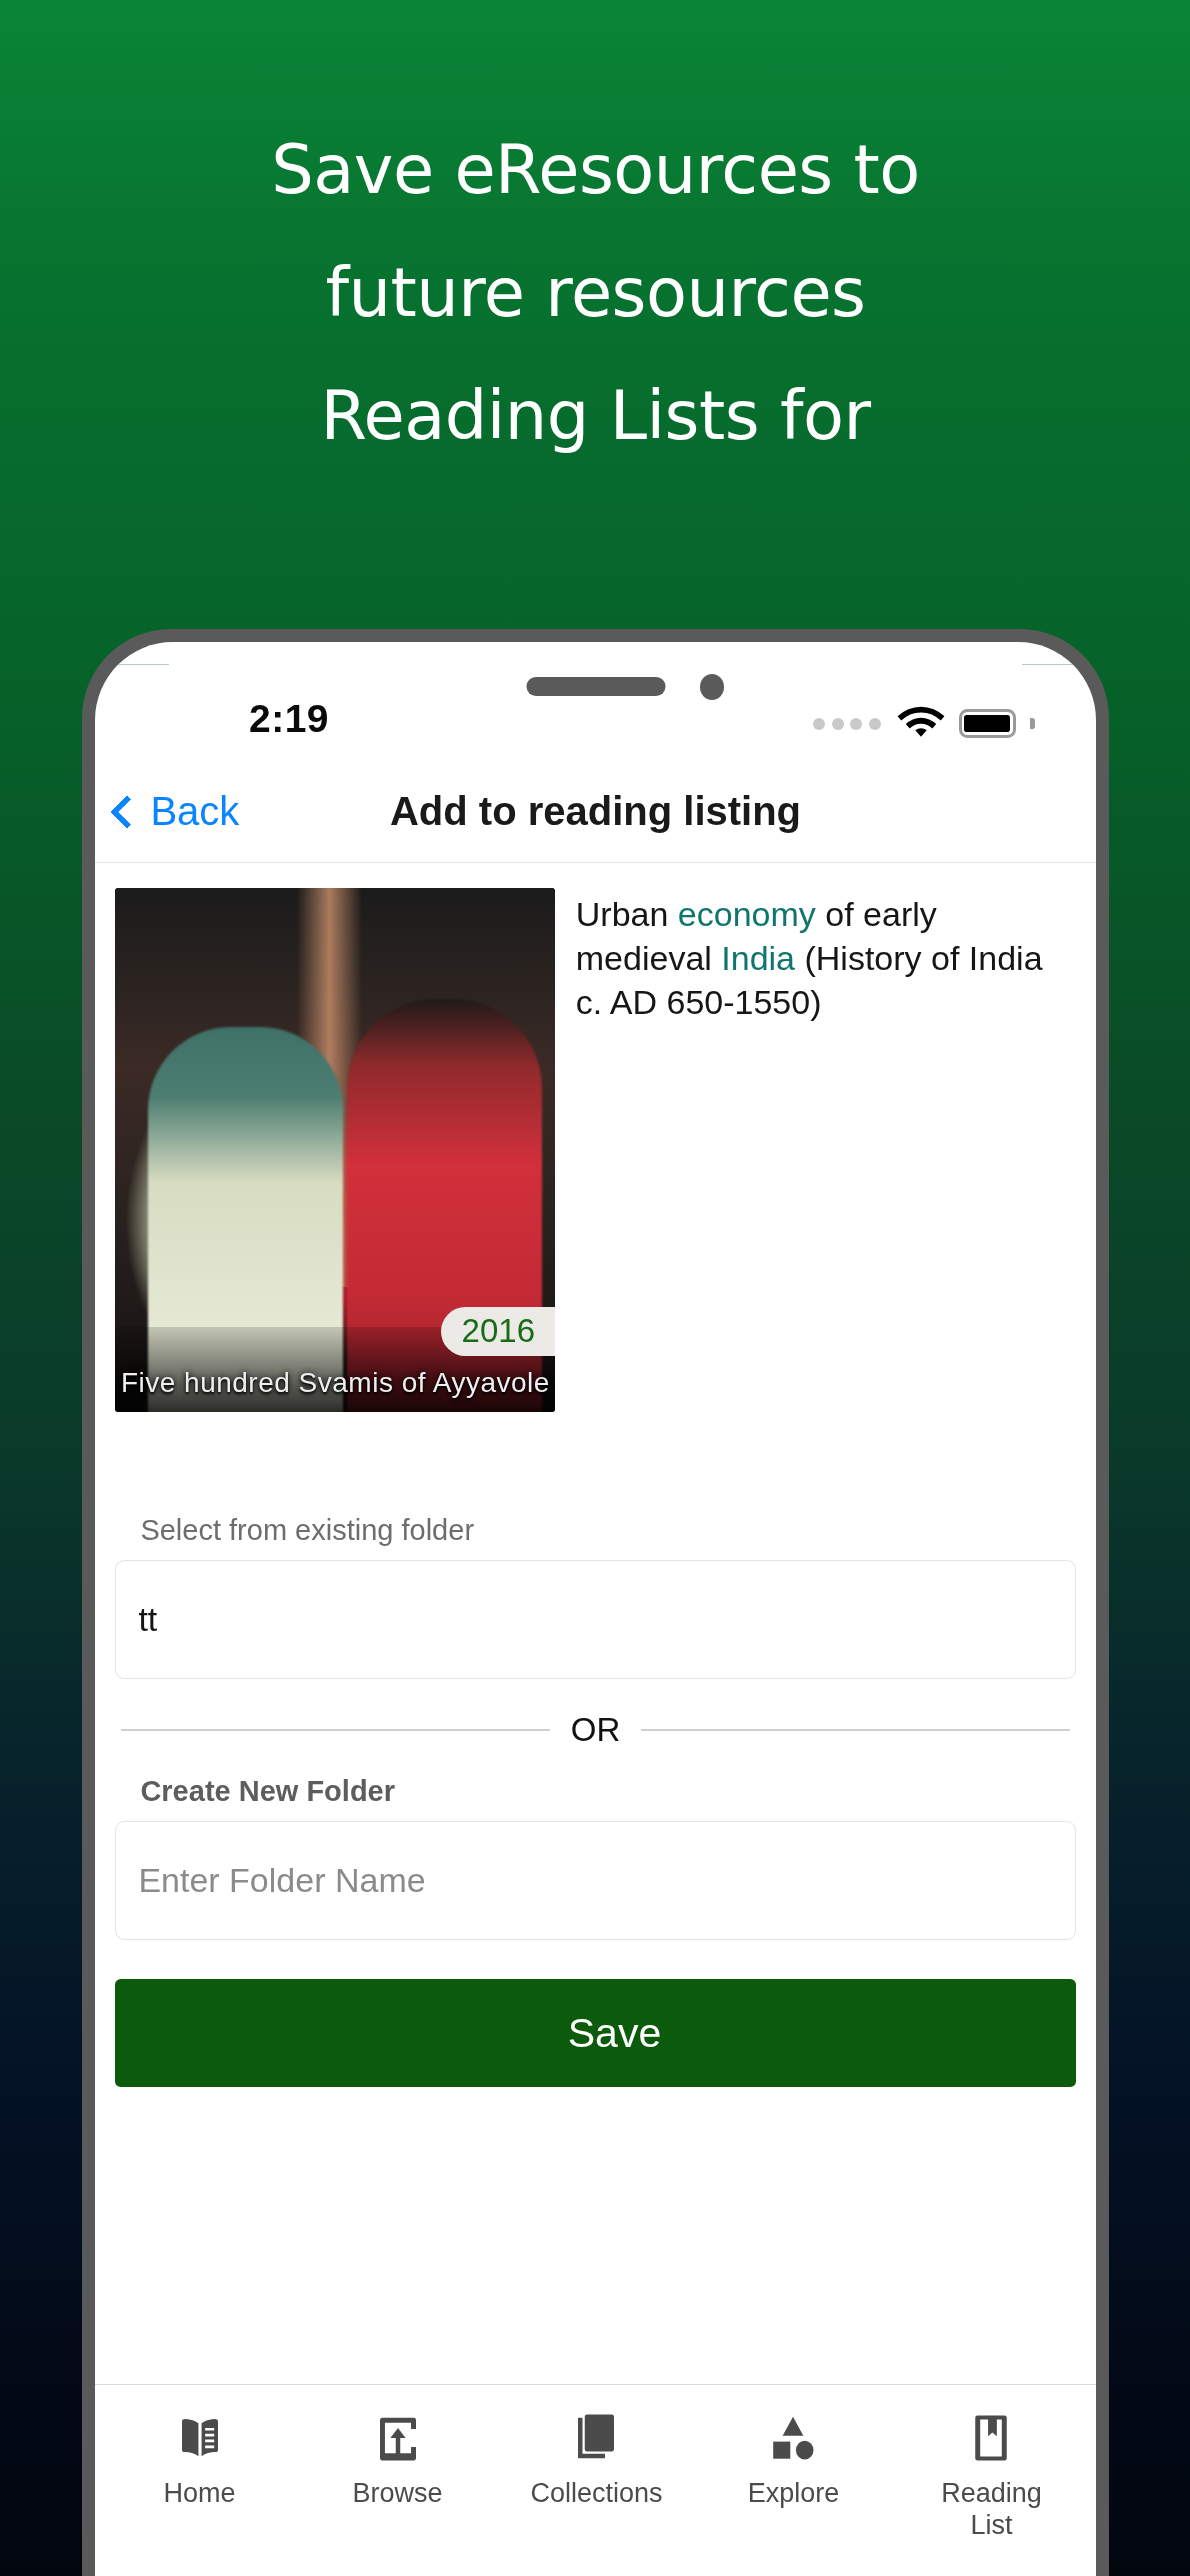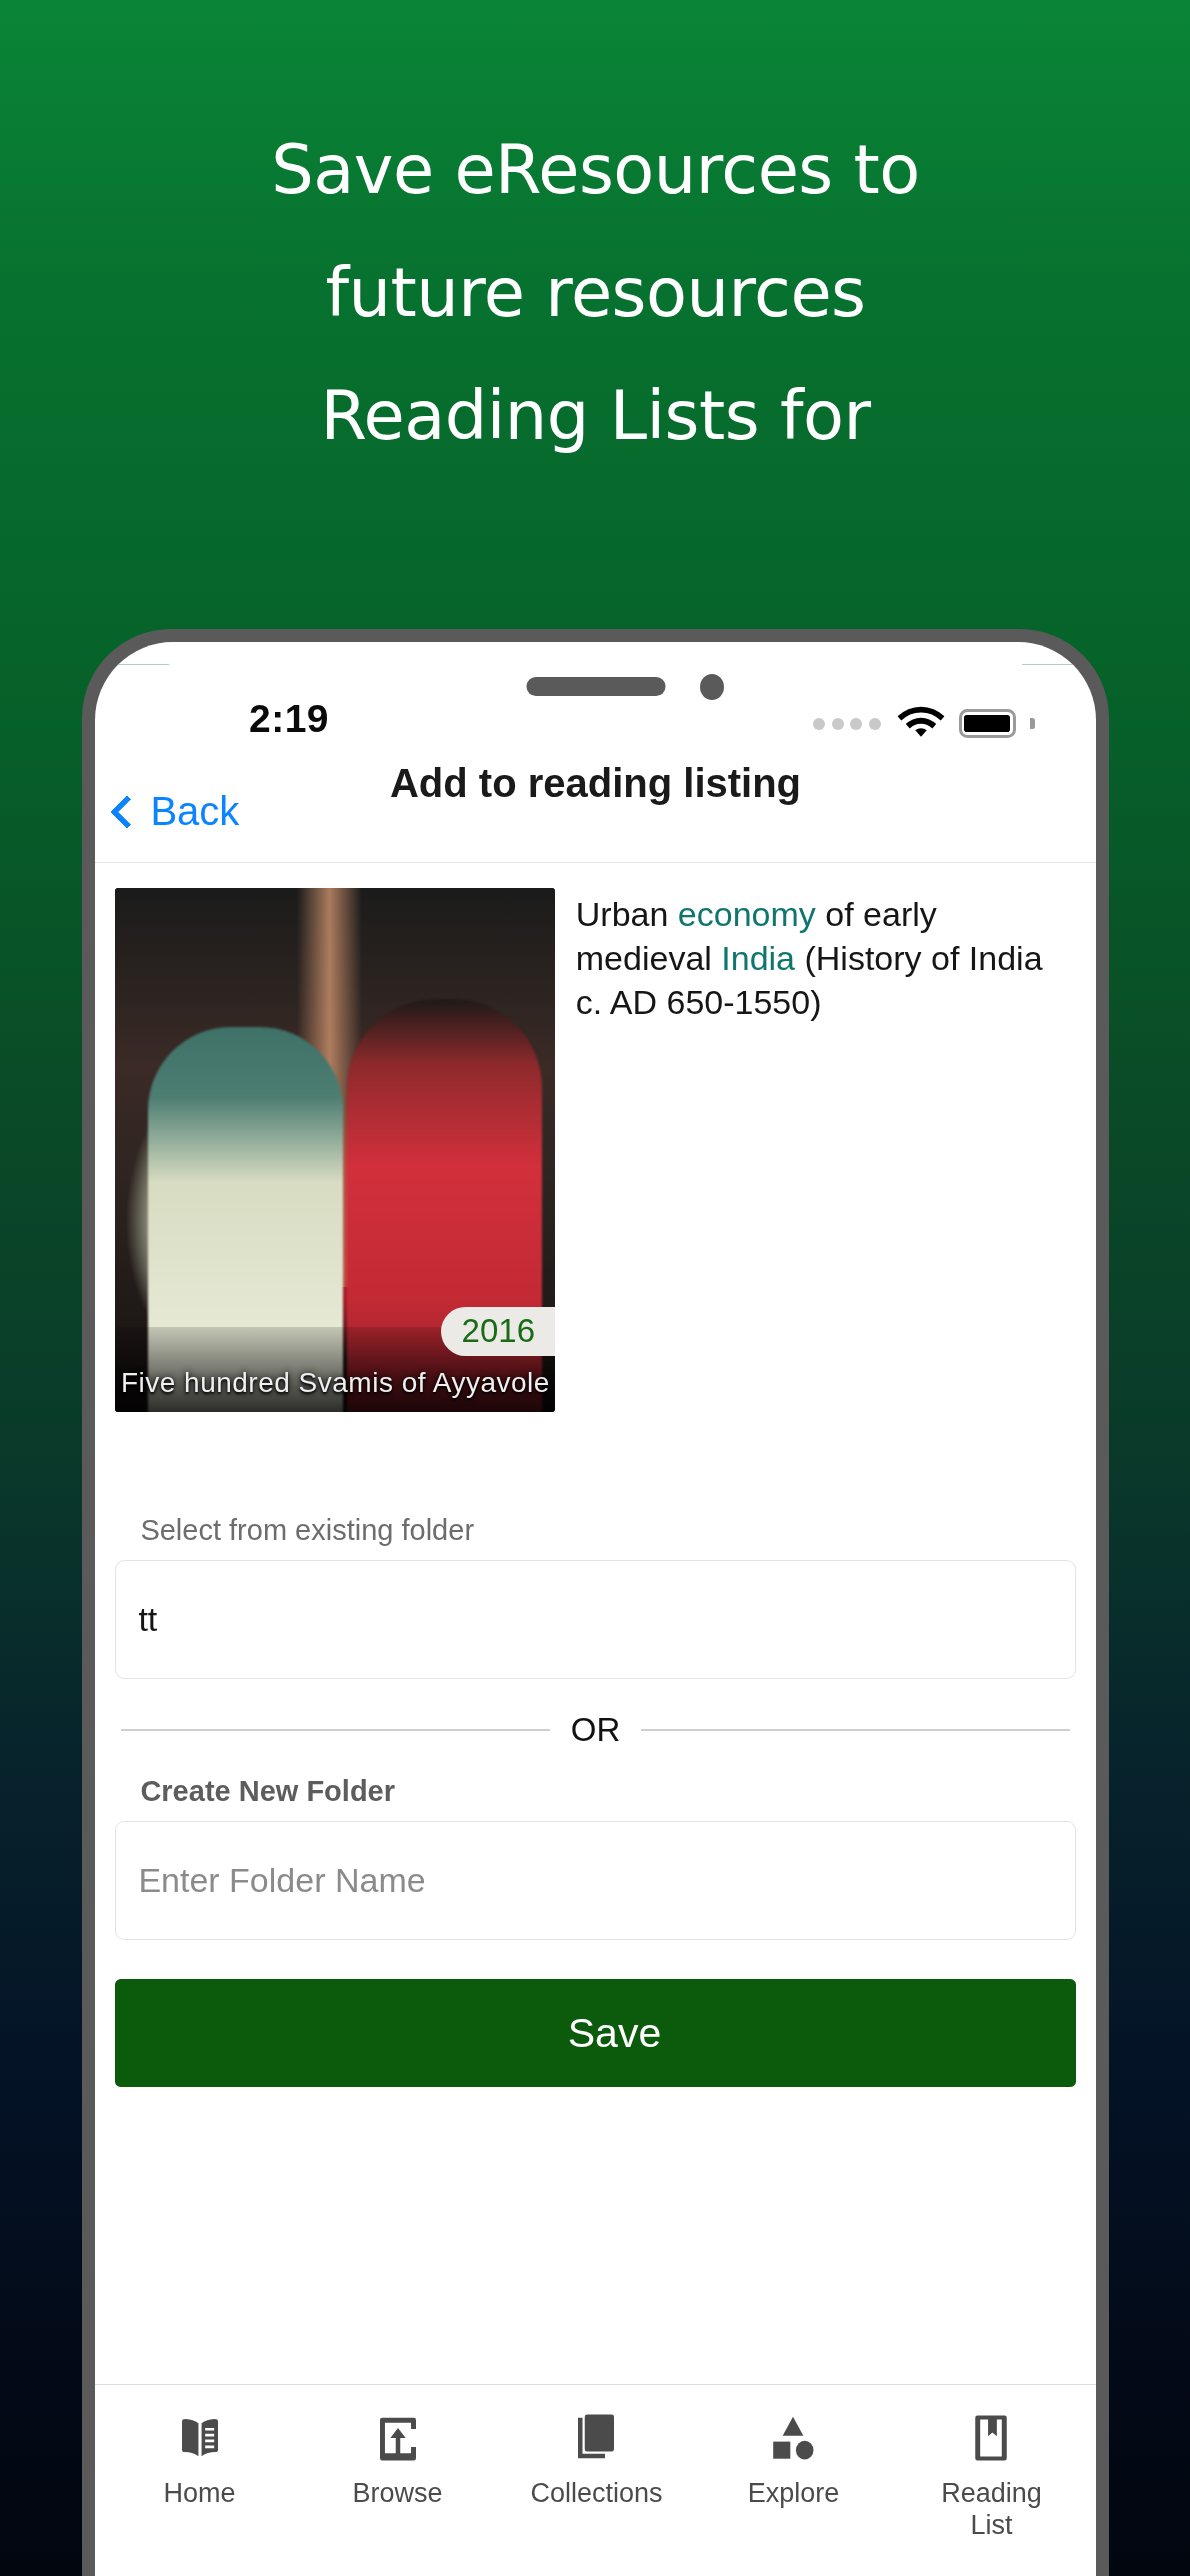--- a/index.html
+++ b/index.html
@@ -137,21 +137,21 @@
     width:4.6px; height:11px; background:#9a9a9a;
     border-radius:0 2.8px 2.8px 0; margin-left:1.9px;
   }
 
   
   .navbar {
     position:absolute;
     left:0; top:119px;
     width:1001px; height:102px;
     border-bottom:0.9px solid #e3e3e3;
-    display:flex; 
+    display:flex; align-items:center;
   }
   .nav-back {
     display:flex; align-items:center; gap:11px;
     margin-left:20.4px;
     color:#0a84ff;
   }
   .nav-back .chev {
     width:24px; height:24px;
     border-left:6.5px solid #0a84ff;
     border-bottom:6.5px solid #0a84ff;

